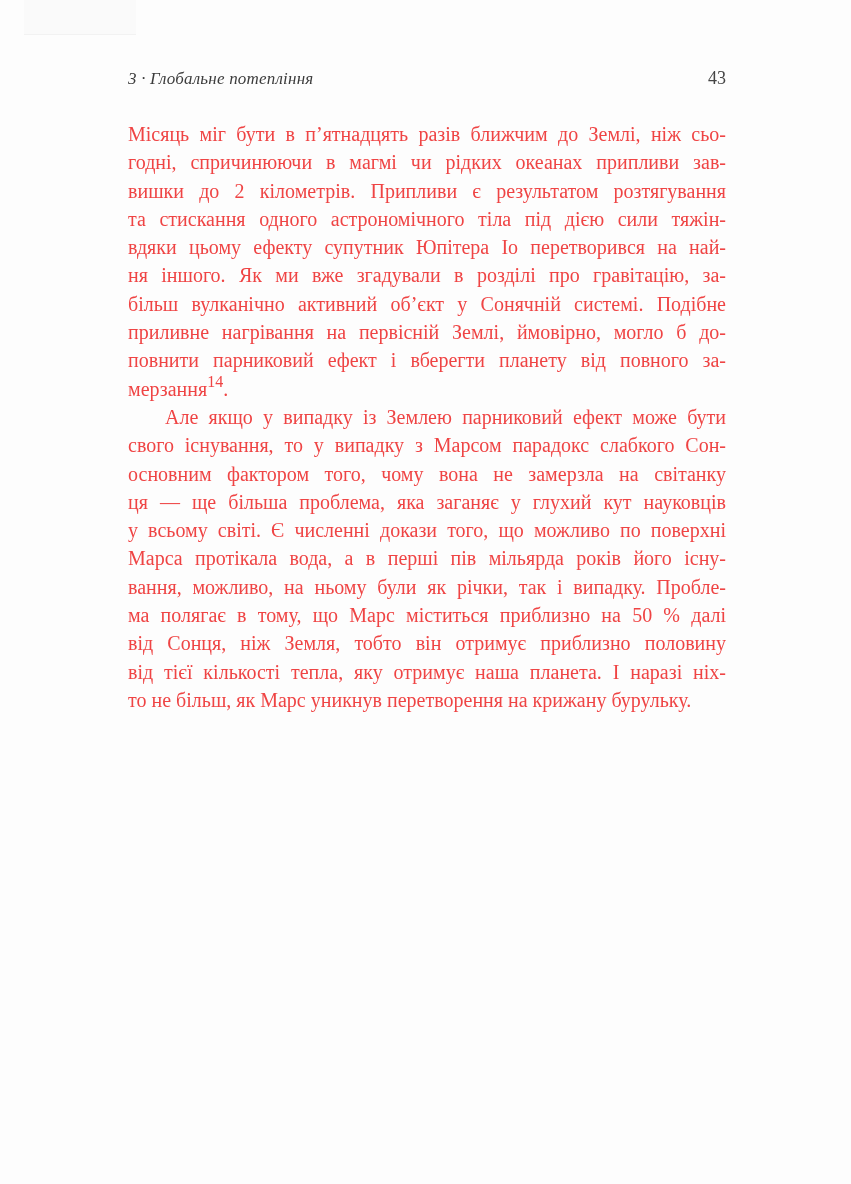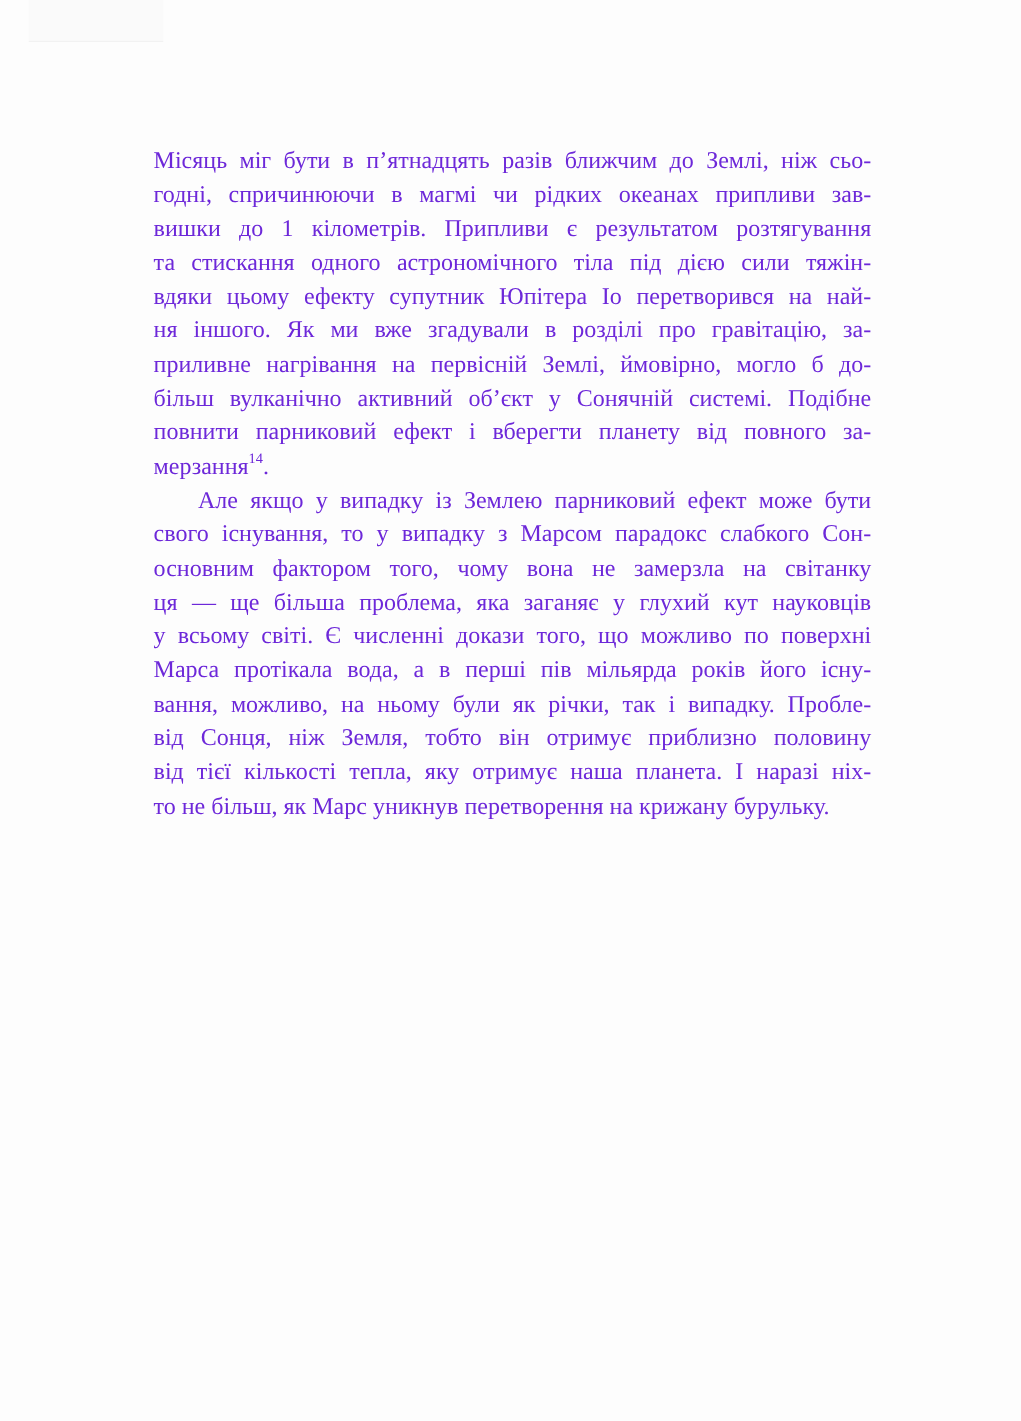--- a/index.html
+++ b/index.html
@@ -44,68 +44,73 @@
     font-size: 18px;
     color: #454545;
   }
   .body-text {
     position: absolute;
     left: 128px;
     top: 120px;
     width: 598px;
     font-size: 20px;
     line-height: 28.3px;
-    color: #6d28d9;
+    color: #ef4444;
   }
   .text-line {
     text-align: justify;
     text-align-last: justify;
     height: 28.3px;
     overflow: visible;
     white-space: normal;
   }
   .text-line.last {
     text-align: left;
     text-align-last: left;
   }
   .text-line.indent {
     text-indent: 37px;
   }
   .text-line sup {
-    font-size: 12px;
+    font-size: 16px;
     line-height: 0;
     position: relative;
     top: -1px;
     vertical-align: super;
   }
 </style>
 </head>
 <body>
 
 <div class="page">
 
   <div class="scan-artifact"></div>
 
+  <div class="page-header">
+    <span class="running-head">3 · Глобальне потепління</span>
+    <span class="page-number">43</span>
+  </div>
 
   <div class="body-text">
       <div class="text-line">Місяць міг бути в п’ятнадцять разів ближчим до Землі, ніж сьо-</div>
       <div class="text-line">годні, спричинюючи в магмі чи рідких океанах припливи зав-</div>
-      <div class="text-line">вишки до 1 кілометрів. Припливи є результатом розтягування</div>
+      <div class="text-line">вишки до 2 кілометрів. Припливи є результатом розтягування</div>
       <div class="text-line">та стискання одного астрономічного тіла під дією сили тяжін-</div>
       <div class="text-line">вдяки цьому ефекту супутник Юпітера Іо перетворився на най-</div>
       <div class="text-line">ня іншого. Як ми вже згадували в розділі про гравітацію, за-</div>
+      <div class="text-line">більш вулканічно активний об’єкт у Сонячній системі. Подібне</div>
       <div class="text-line">приливне нагрівання на первісній Землі, ймовірно, могло б до-</div>
-      <div class="text-line">більш вулканічно активний об’єкт у Сонячній системі. Подібне</div>
       <div class="text-line">повнити парниковий ефект і вберегти планету від повного за-</div>
       <div class="text-line last">мерзання<sup>14</sup>.</div>
       <div class="text-line indent">Але якщо у випадку із Землею парниковий ефект може бути</div>
       <div class="text-line">свого існування, то у випадку з Марсом парадокс слабкого Сон-</div>
       <div class="text-line">основним фактором того, чому вона не замерзла на світанку</div>
       <div class="text-line">ця — ще більша проблема, яка заганяє у глухий кут науковців</div>
       <div class="text-line">у всьому світі. Є численні докази того, що можливо по поверхні</div>
       <div class="text-line">Марса протікала вода, а в перші пів мільярда років його існу-</div>
       <div class="text-line">вання, можливо, на ньому були як річки, так і випадку. Пробле-</div>
+      <div class="text-line">ма полягає в тому, що Марс міститься приблизно на 50 % далі</div>
       <div class="text-line">від Сонця, ніж Земля, тобто він отримує приблизно половину</div>
       <div class="text-line">від тієї кількості тепла, яку отримує наша планета. І наразі ніх-</div>
       <div class="text-line last">то не більш, як Марс уникнув перетворення на крижану бурульку.</div>
     </div>
 
 </div>
 
 </body></html>

